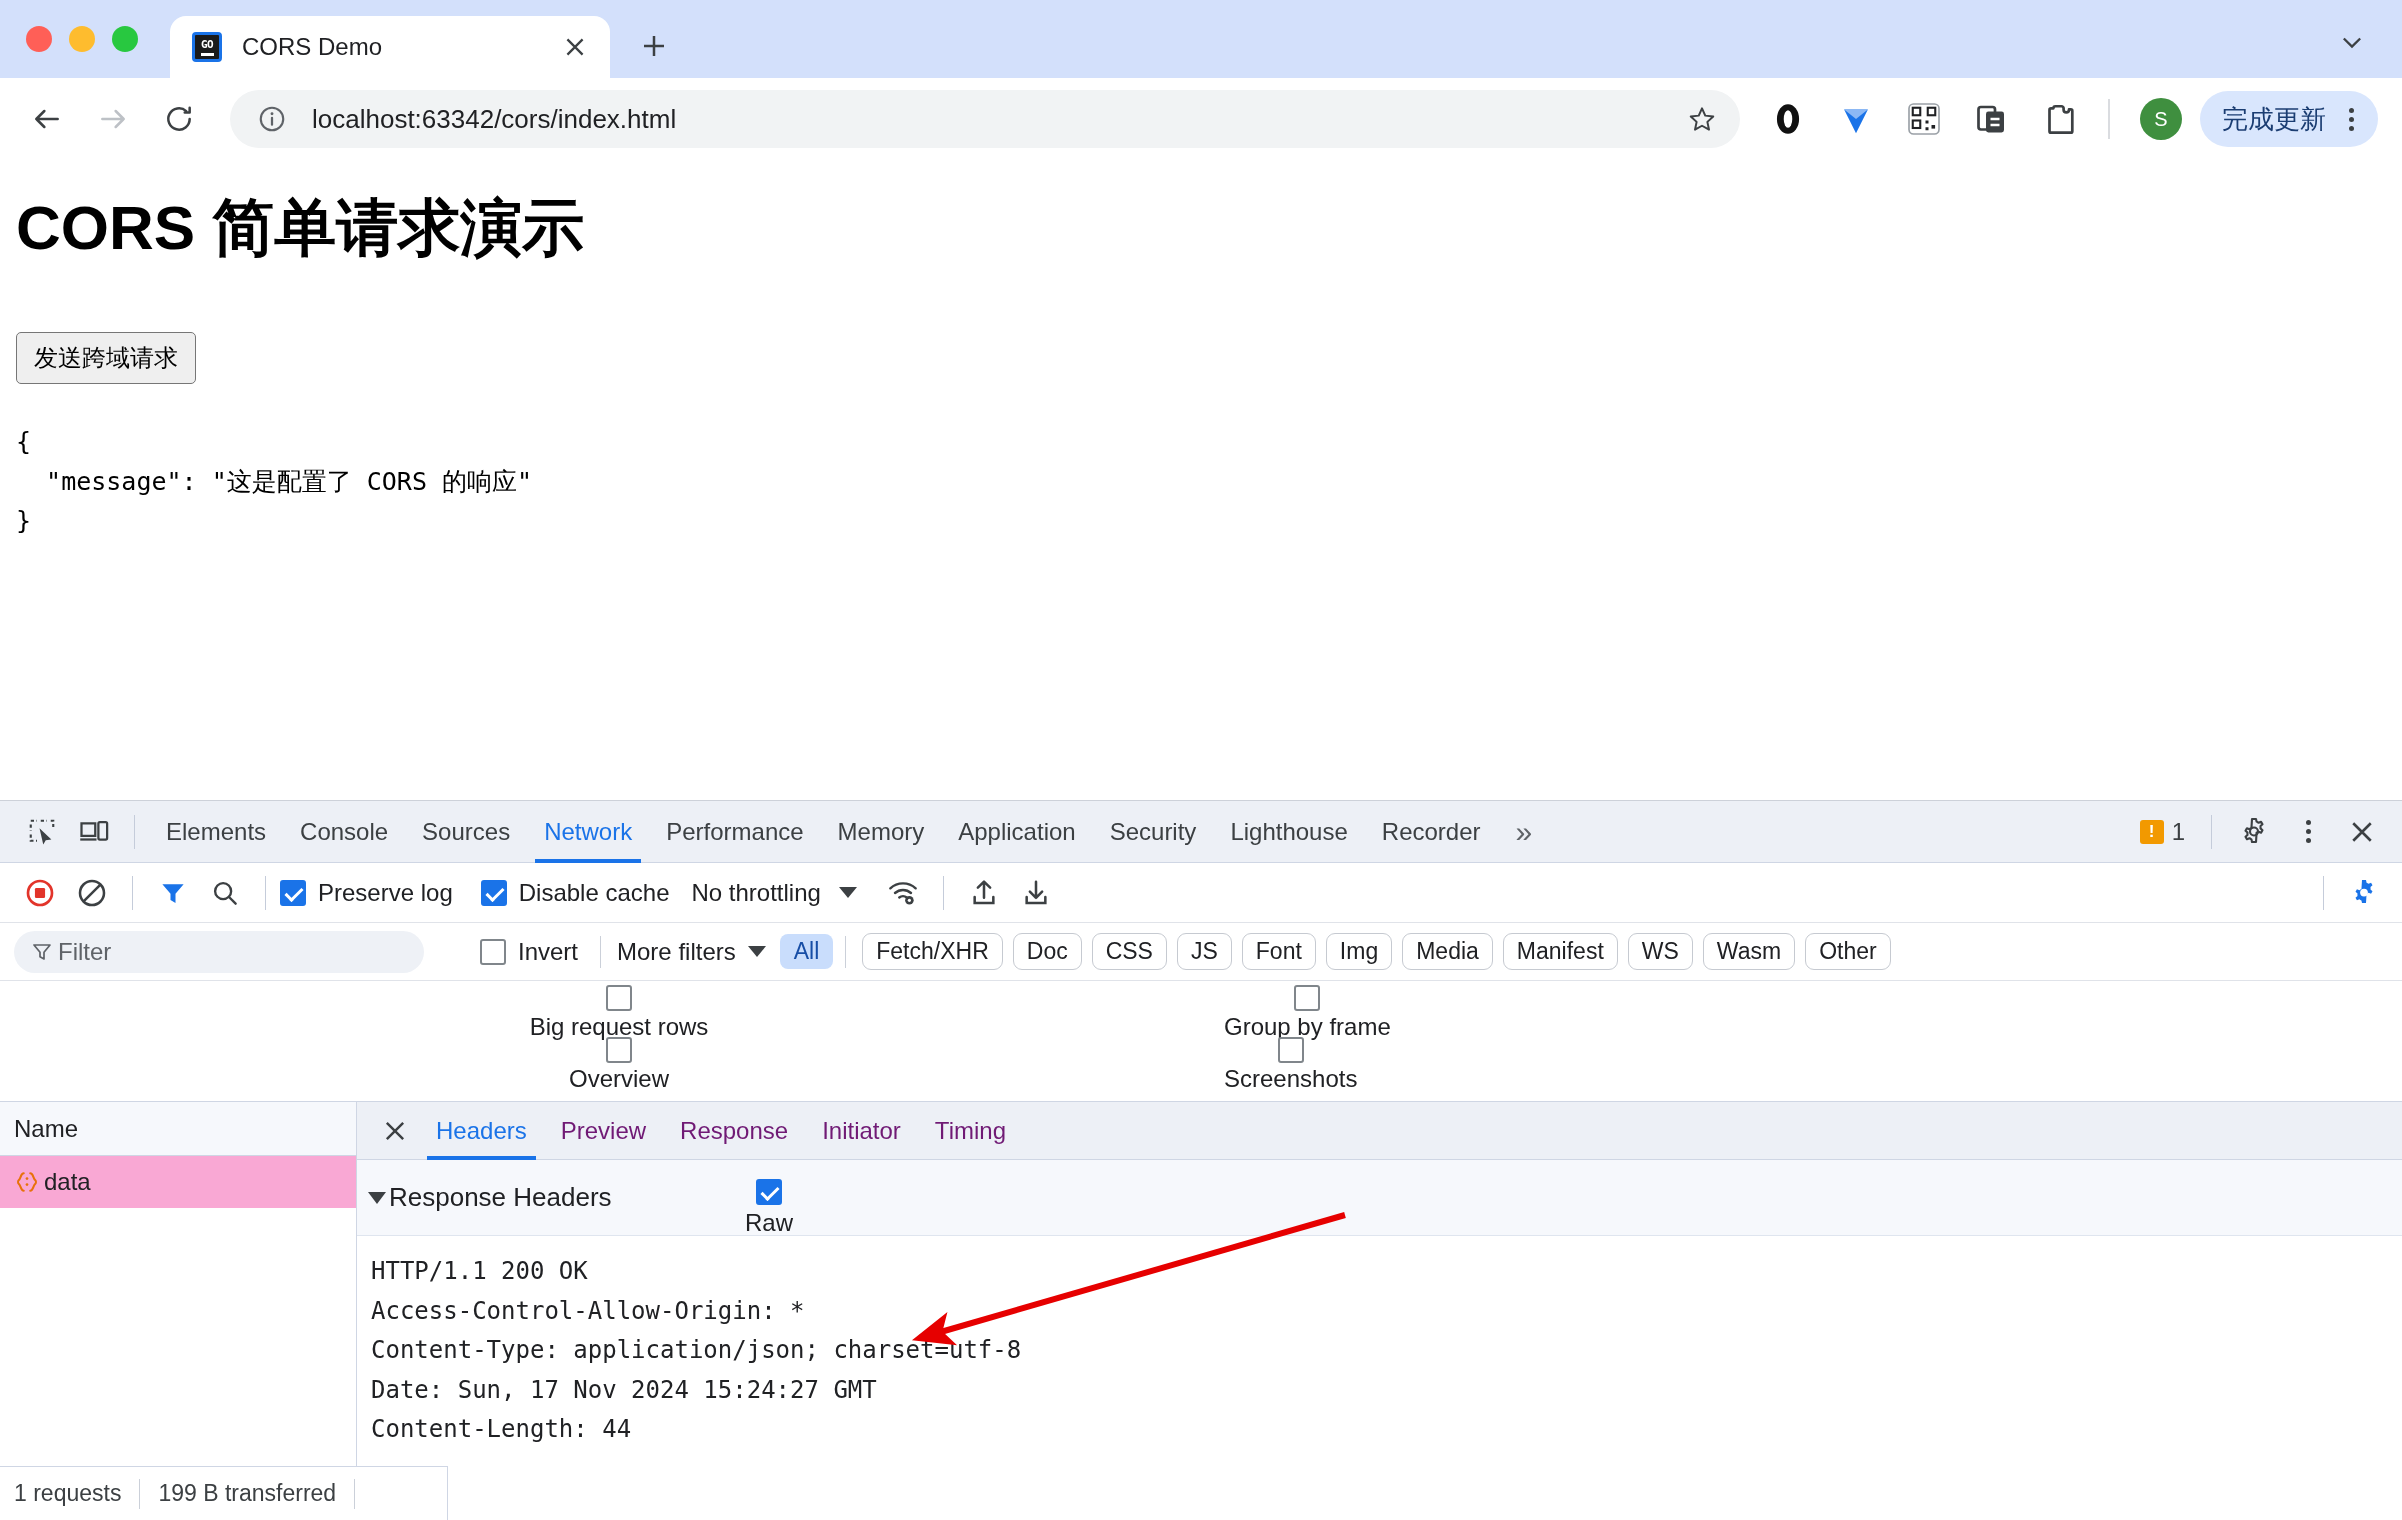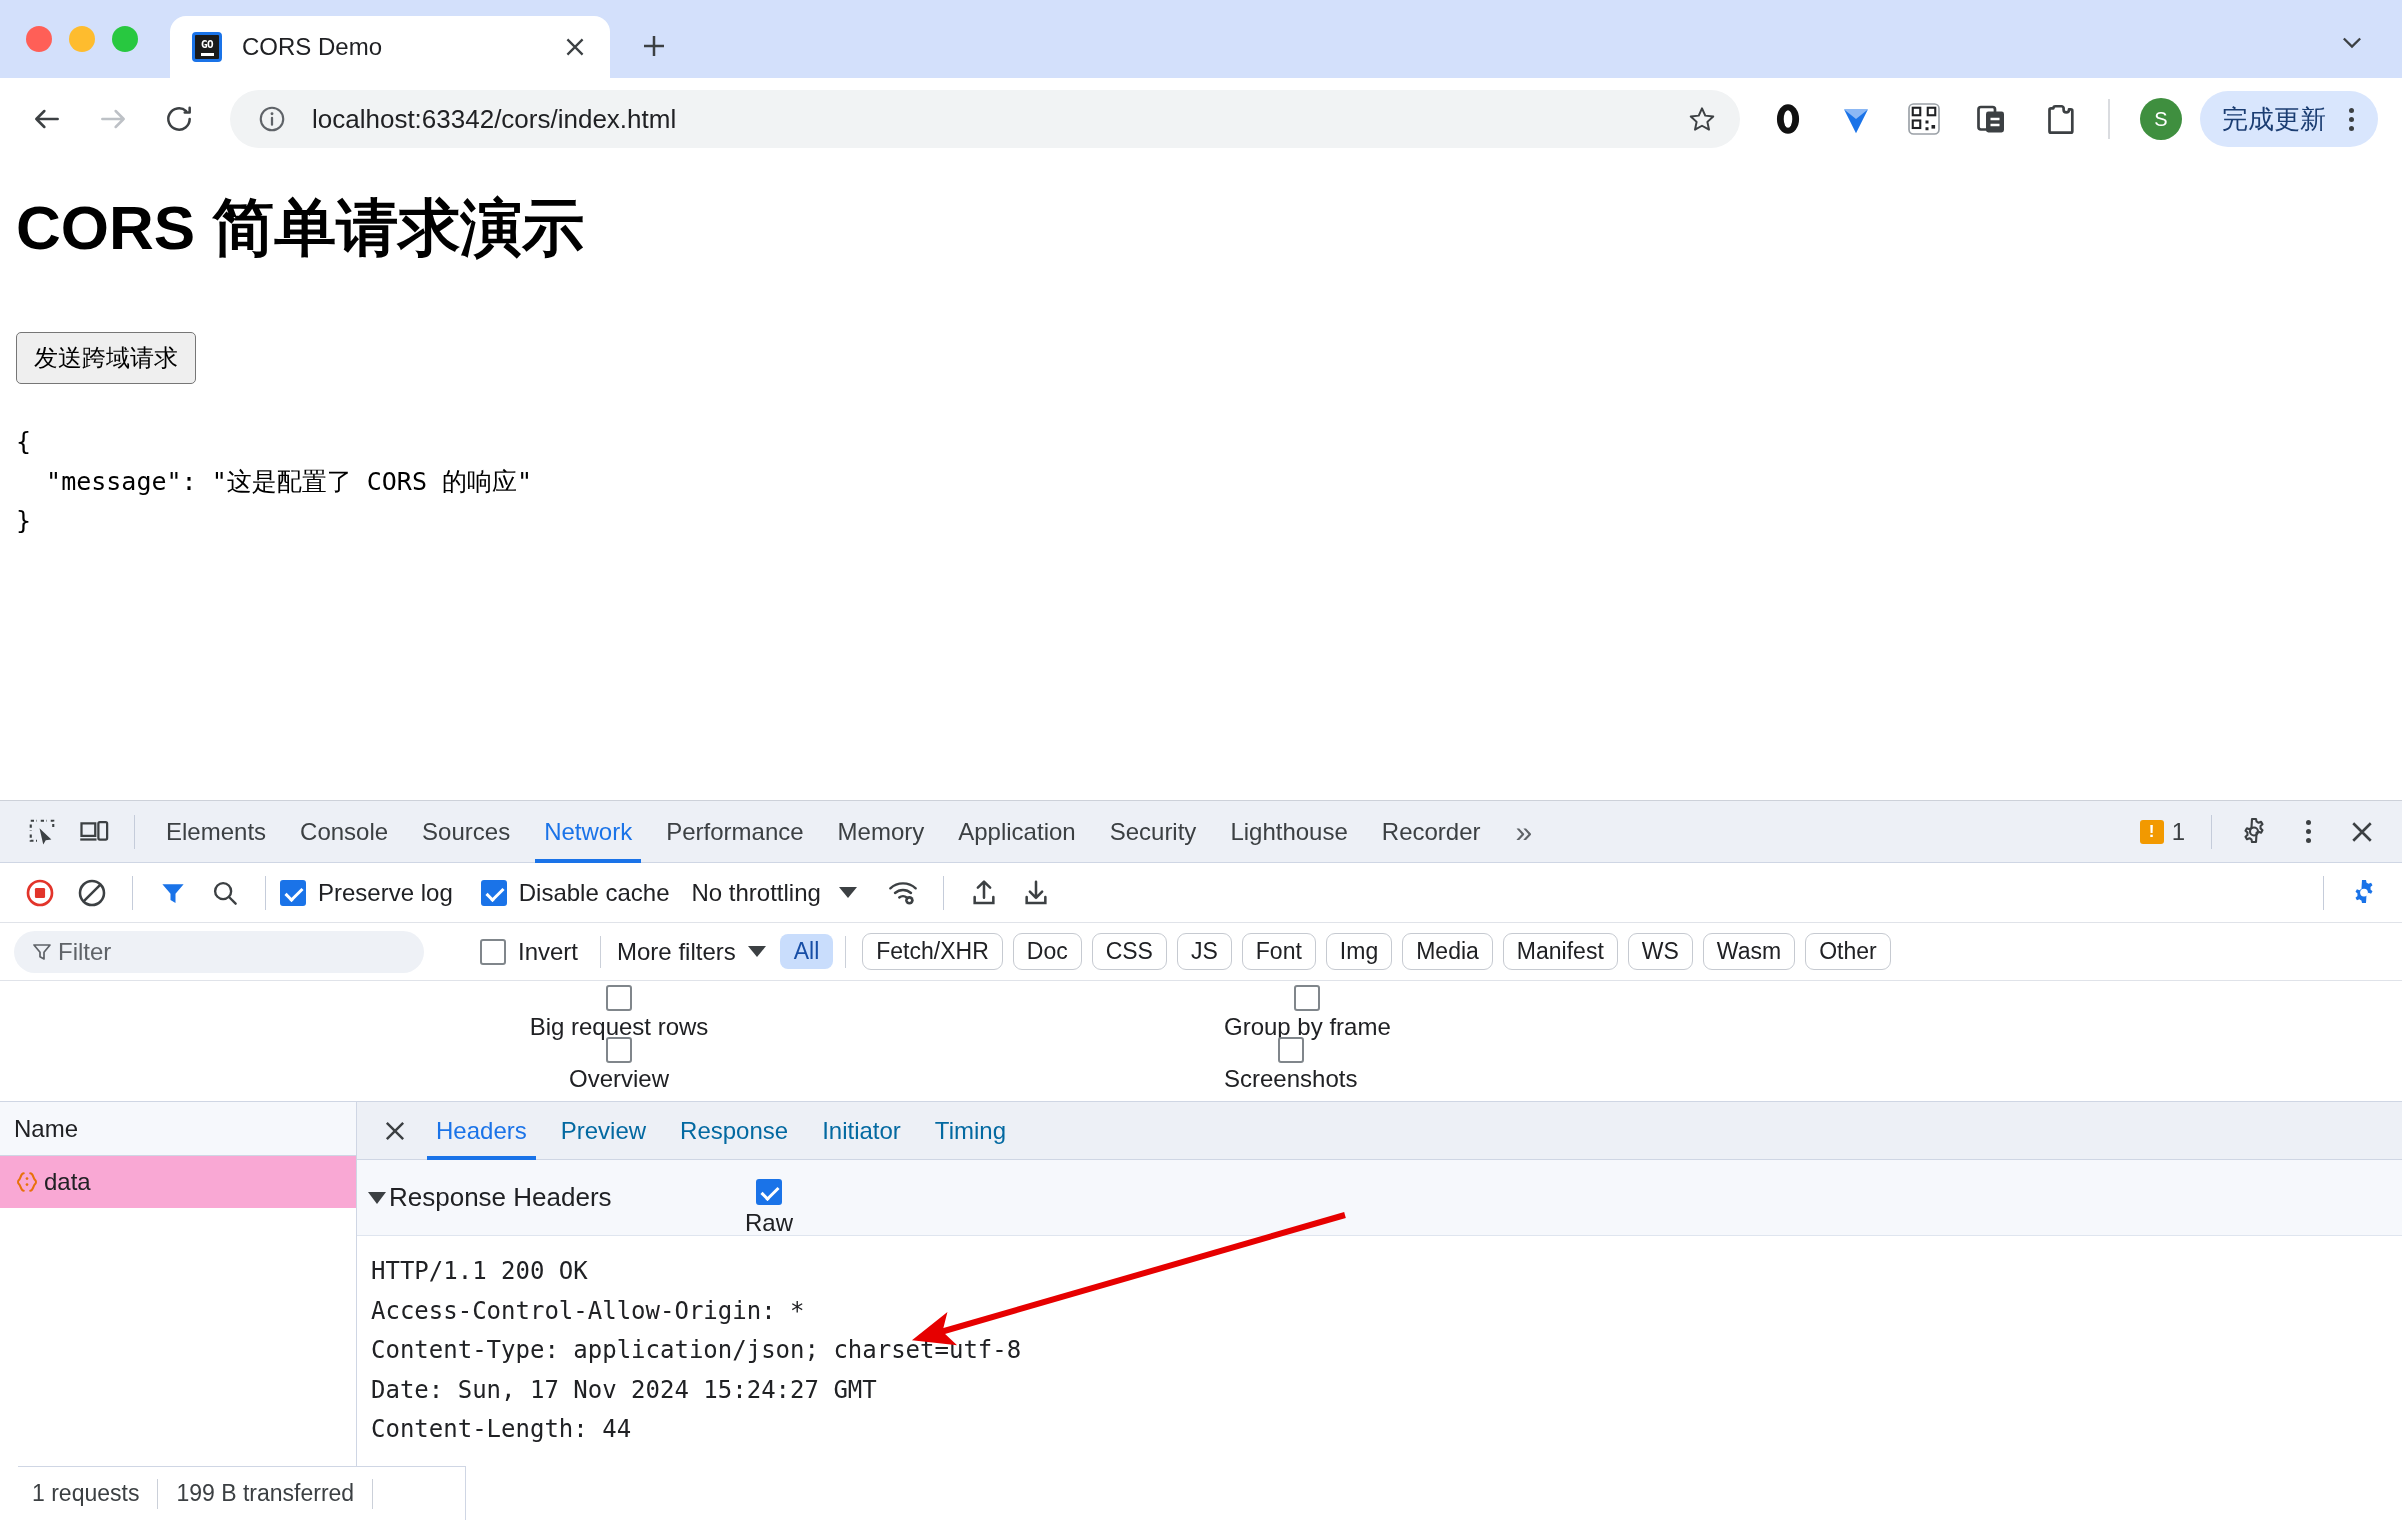--- a/index.html
+++ b/index.html
@@ -237,21 +237,21 @@
   }
   .net-row .name { font-size: 24px; color: #202124; }
   .net-list-fill { flex: 1 1 auto; background: #fff; }
 
   .detail { flex: 1 1 auto; display: flex; flex-direction: column; min-width: 0; }
   .detail-tabbar {
     height: 58px; background: #edf0f6; border-bottom: 1px solid #cfd6e4;
     display: flex; align-items: center; padding-left: 14px; flex: 0 0 auto;
   }
   .detail-tab {
-    font-size: 24px; color: #0369a1; padding: 0 17px; height: 58px;
+    font-size: 24px; color: #701a75; padding: 0 17px; height: 58px;
     display: flex; align-items: center; position: relative; white-space: nowrap;
   }
   .detail-tab.active { color: #1a73e8; }
   .detail-tab.active::after {
     content: ""; position: absolute; left: 8px; right: 8px; bottom: 0;
     height: 4px; background: #1a73e8;
   }
   .detail-close { width: 48px; height: 48px; display: flex; align-items: center; justify-content: center; flex: 0 0 auto; }
 
   .resp-hdr-bar {
@@ -265,21 +265,21 @@
   .raw-label { font-size: 24px; color: #202124; }
 
   .raw-text {
     flex: 1 1 auto; background: #fff; padding: 16px 0 0 14px;
     font-family: "DejaVu Sans Mono", monospace;
     font-size: 24px; line-height: 1.65; color: #202124; white-space: pre;
     overflow: hidden;
   }
 
   .status-bar {
-    position: absolute; left: 18px; bottom: 0; width: 448px; height: 54px;
+    position: absolute; left: 0; bottom: 0; width: 448px; height: 54px;
     background: #fff; border-top: 1px solid #cfd6e4; border-right: 1px solid #cfd6e4;
     display: flex; align-items: center; padding-left: 14px;
   }
   .status-item { font-size: 23px; color: #3c4043; white-space: nowrap; }
   .status-sep { width: 1px; height: 30px; background: #cbd0d9; margin: 0 18px; }
 
   .arrow-overlay { position: absolute; left: 0; top: 0; width: 2402px; height: 1520px; pointer-events: none; }
 </style>
 </head>
 <body>

